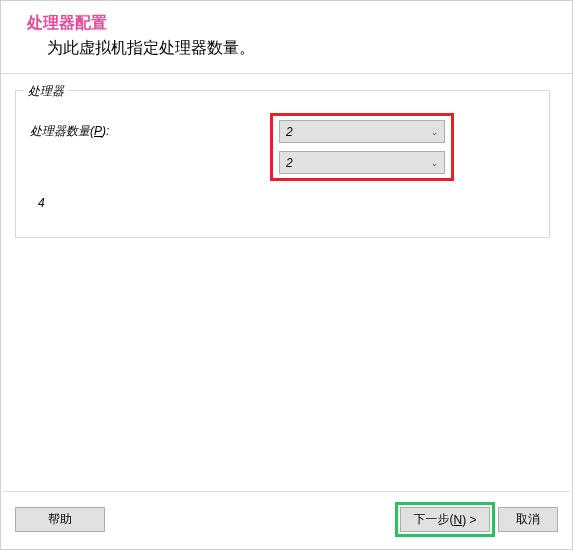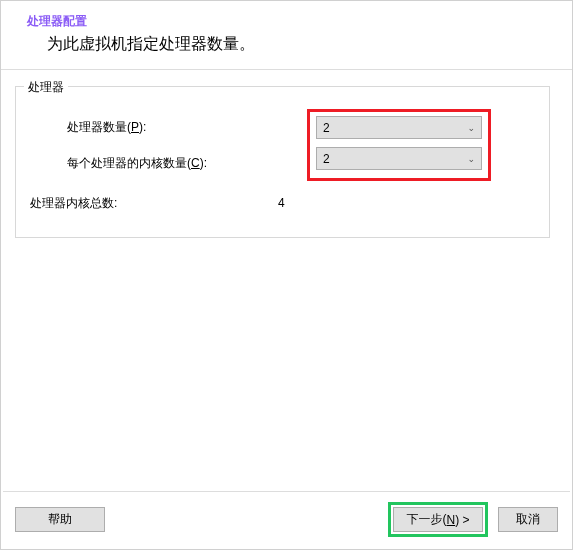--- a/index.html
+++ b/index.html
@@ -38,32 +38,33 @@
       color: #666;
       font-size: 13px;
       cursor: pointer;
     }
     .header-area {
       padding: 12px 26px 14px 26px;
       border-bottom: 1px solid #ddd;
     }
     .header-title {
       font-weight: bold;
-      font-size: 12px;
-      color: #8b5cf6;
+      font-size: 16px;
+      color: #ec4899;
       margin-bottom: 4px;
     }
     .header-subtitle {
       font-size: 16px;
       color: #000;
       padding-left: 20px;
     }
     .content-area {
       flex: 1;
       padding: 16px 22px 10px 14px;
+      font-style: italic;
     }
     .groupbox {
       border: 1px solid #d8d8d8;
       position: relative;
       padding: 22px 14px 16px 14px;
     }
     .group-legend {
       position: absolute;
       top: -8px;
       left: 8px;
@@ -115,21 +116,21 @@
     }
     .footer-divider {
       height: 1px;
       background: #ddd;
       margin: 0 2px;
     }
     .footer {
       display: flex;
       align-items: center;
       padding: 10px 14px 12px 14px;
-      gap: 10px;
+      gap: 3px;
     }
     .footer-spacer { flex: 1; }
     .btn {
       min-width: 90px;
       height: 25px;
       border: 1px solid #adadad;
       background: #e1e1e1;
       font-size: 12px;
       font-family: inherit;
       color: #000;
@@ -155,47 +156,41 @@
   <div class="header-area">
     <div class="header-title">处理器配置</div>
     <div class="header-subtitle">为此虚拟机指定处理器数量。</div>
   </div>
 
   <div class="content-area">
     <div class="groupbox">
       <div class="group-legend">处理器</div>
 
       <div style="display:flex;">
-        <div style="width:240px;margin-left:37px;">
+        <div style="width:240px;">
           <div class="form-row">
             <div class="form-label">
               <span>处理器数量(</span><span class="u">P</span><span>):</span>
-            </div>
-          </div>
-          <div class="form-row">
-            <div class="form-label">
-              <span>每个处理器的内核数量(</span><span class="u">C</span><span>):</span>
             </div>
           </div>
         </div>
 
         <div class="highlight">
           <div class="dropdown">
             <span class="dropdown-value">2</span>
             <span class="dropdown-arrow">⌄</span>
           </div>
           <div class="dropdown">
             <span class="dropdown-value">2</span>
             <span class="dropdown-arrow">⌄</span>
           </div>
         </div>
       </div>
 
       <div class="form-row" style="margin-top:4px;">
-        <div class="form-label">处理器内核总数:</div>
         <div class="readonly-value">4</div>
       </div>
     </div>
   </div>
 
   <div class="footer-divider"></div>
   <div class="footer">
     <button class="btn">帮助</button>
     <div class="footer-spacer"></div>
     <span class="btn-highlight">

